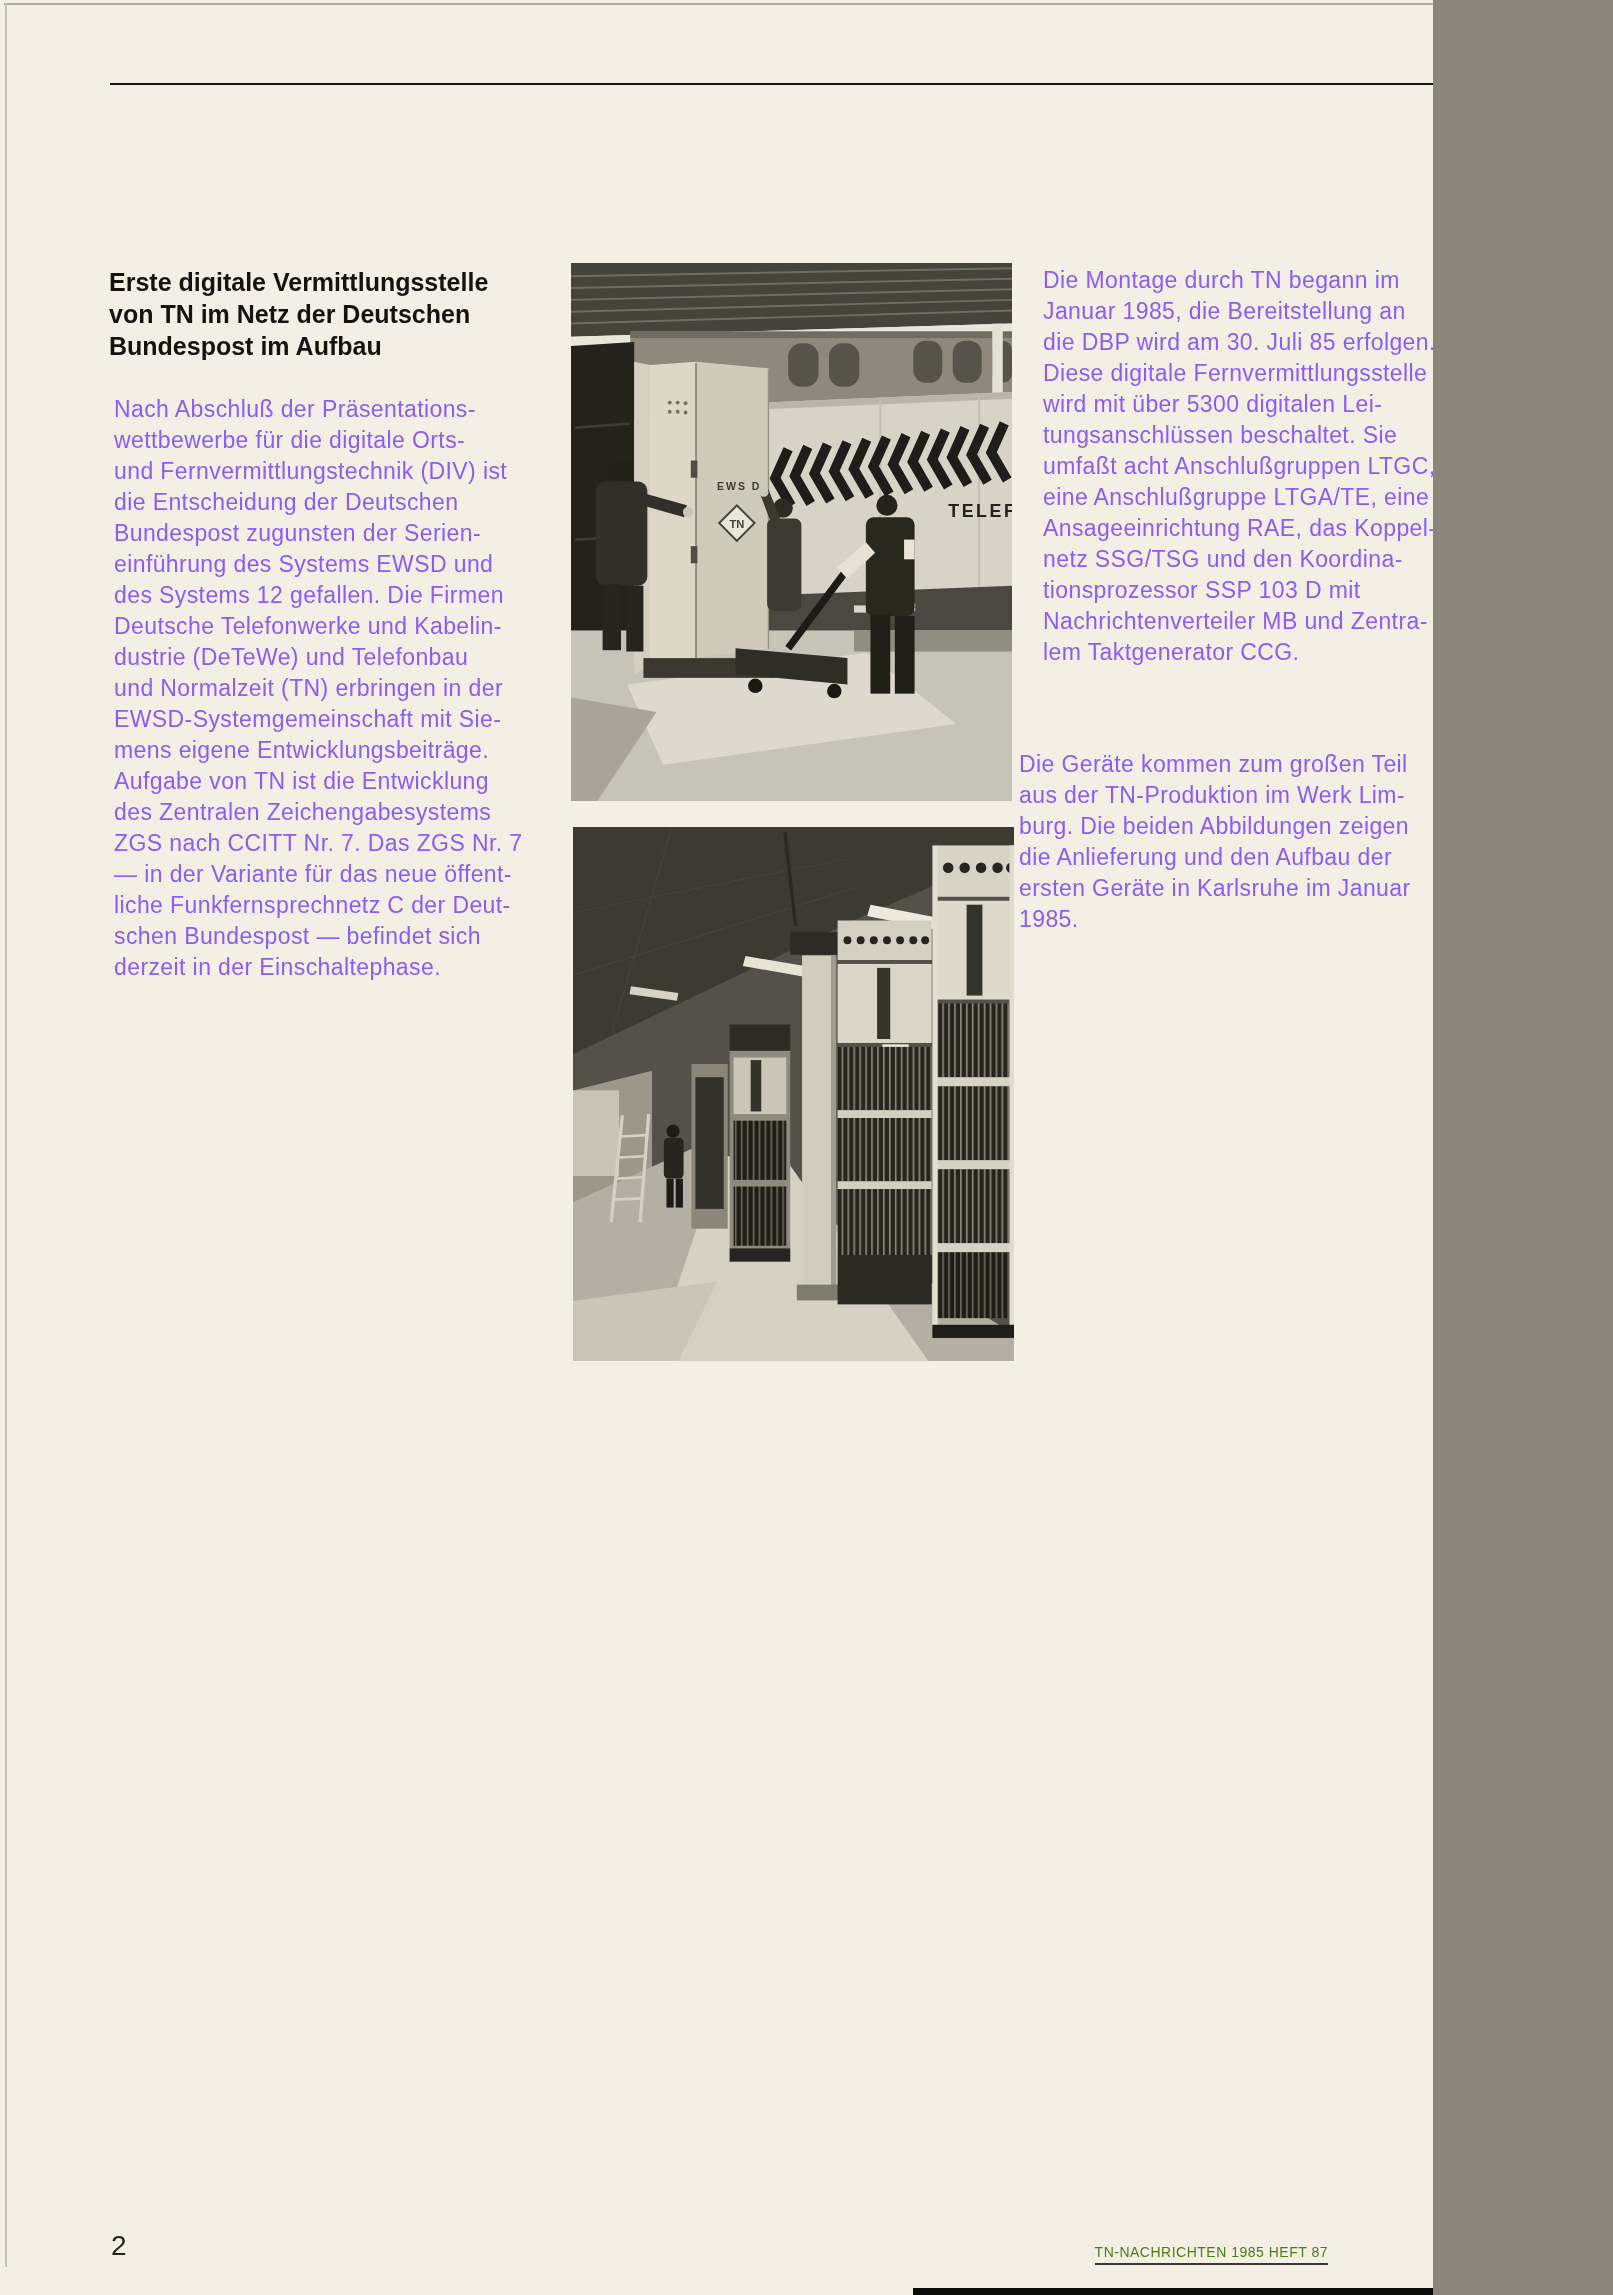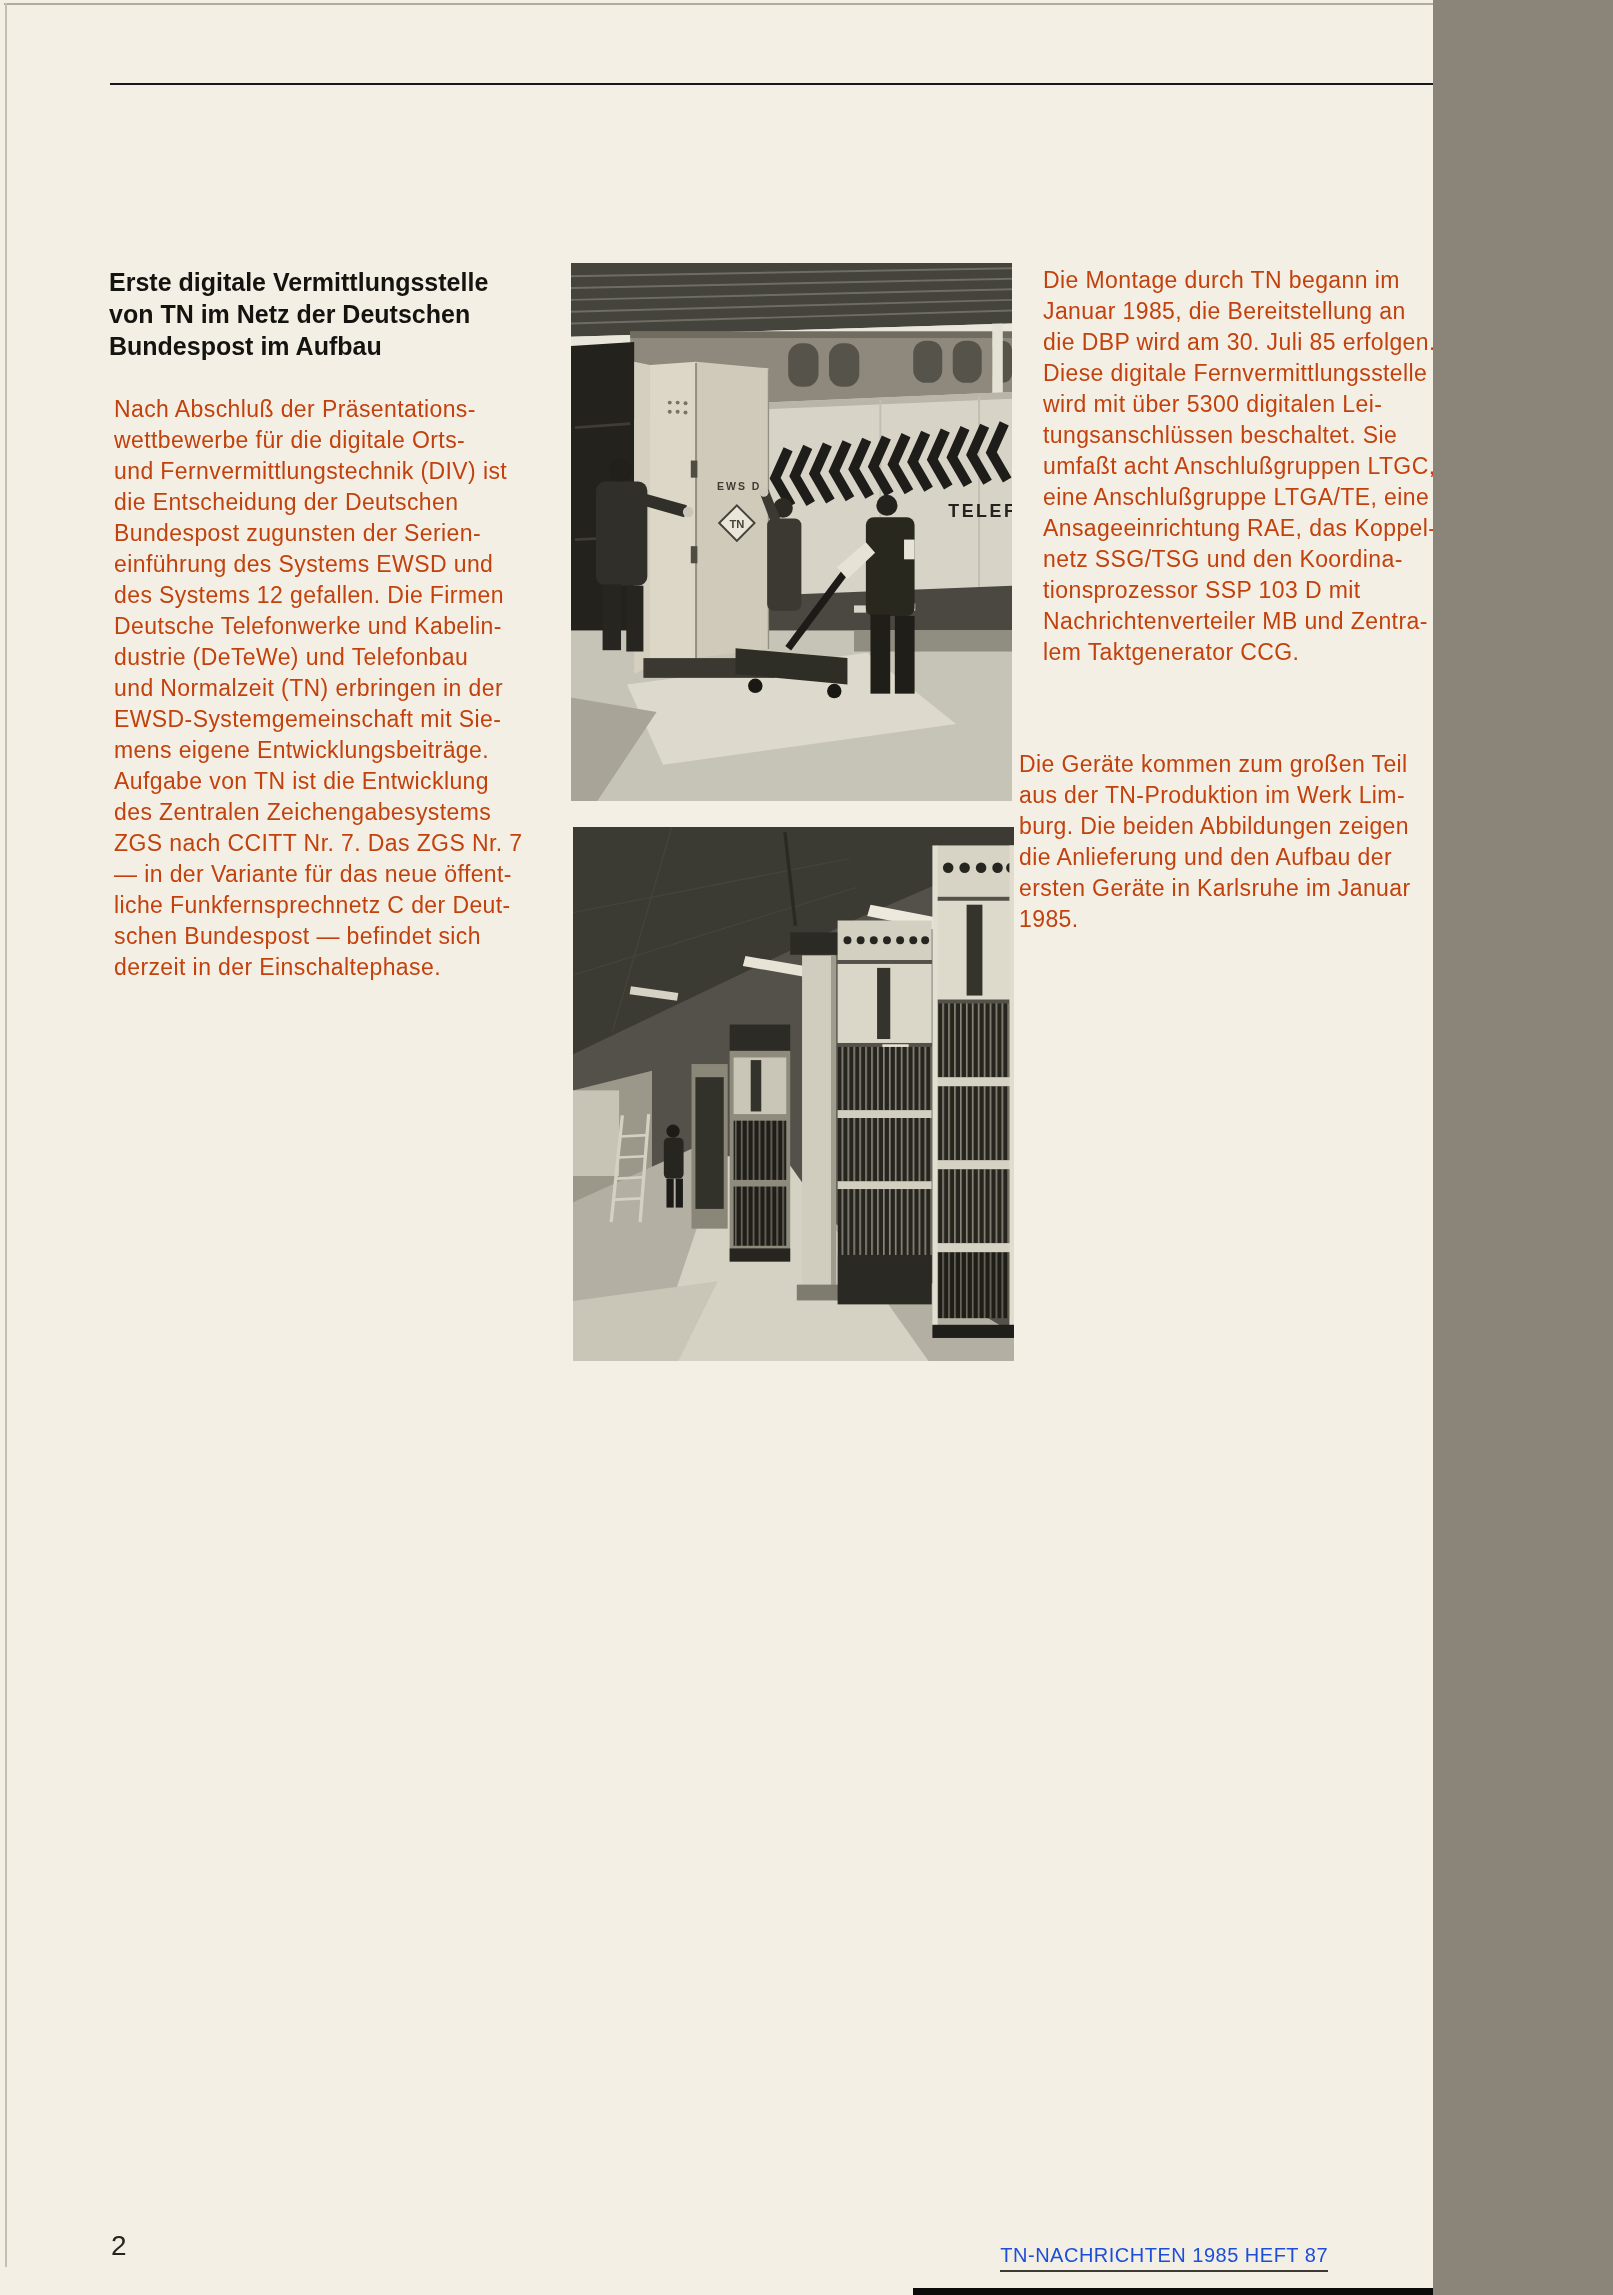--- a/index.html
+++ b/index.html
@@ -12,38 +12,38 @@
   .scan-edge-top{position:absolute;left:4px;top:3.3px;width:1610px;height:1.3px;background:#b2aa9b;}
   .scan-edge-left{position:absolute;left:5.3px;top:3.3px;width:1.3px;height:2264px;background:#c6beaf;}
   .header-rule{position:absolute;left:110px;top:83px;width:1369px;height:2px;background:#16151d;}
   .article-title{
     position:absolute;left:109px;top:266px;margin:0;
     font-size:25px;line-height:32px;font-weight:700;color:#14130f;
     white-space:pre;letter-spacing:0px;
   }
   .body-par{
     position:absolute;margin:0;
-    font-size:23px;line-height:31px;font-weight:400;color:#c2410c;
+    font-size:23px;line-height:31px;font-weight:400;color:#8b5cf6;
     white-space:pre;letter-spacing:0.4px;
   }
   #left-par-1{left:114px;top:394px;}
   #left-par-2{left:109px;top:1046px;}
   #right-par-1{left:1043px;top:265px;}
   #right-par-2{left:1019px;top:749px;}
   .photo{position:absolute;margin:0;padding:0;}
   #photo-1{left:571px;top:263px;width:441px;height:538px;}
   #photo-2{left:573px;top:827px;width:441px;height:534px;}
   .photo svg{display:block;width:100%;height:100%;}
   .footer-page-number{
     position:absolute;left:111px;top:2230px;
     font-size:28px;color:#25241f;letter-spacing:0.7px;
   }
   .footer-journal{
     position:absolute;right:105px;top:2244px;
-    font-size:20px;color:#1d4ed8;letter-spacing:0.5px;
+    font-size:14px;color:#4d7c0f;letter-spacing:0.5px;
     border-bottom:2px solid #3c3a33;padding-bottom:3.3px;
   }
   .bottom-strip{position:absolute;left:913px;top:2288px;width:700px;height:7.2px;background:#0b0b0a;}
 </style>
 </head>
 <body>
 
 <div class="page">
 
   <div class="scan-edge-top"></div>

